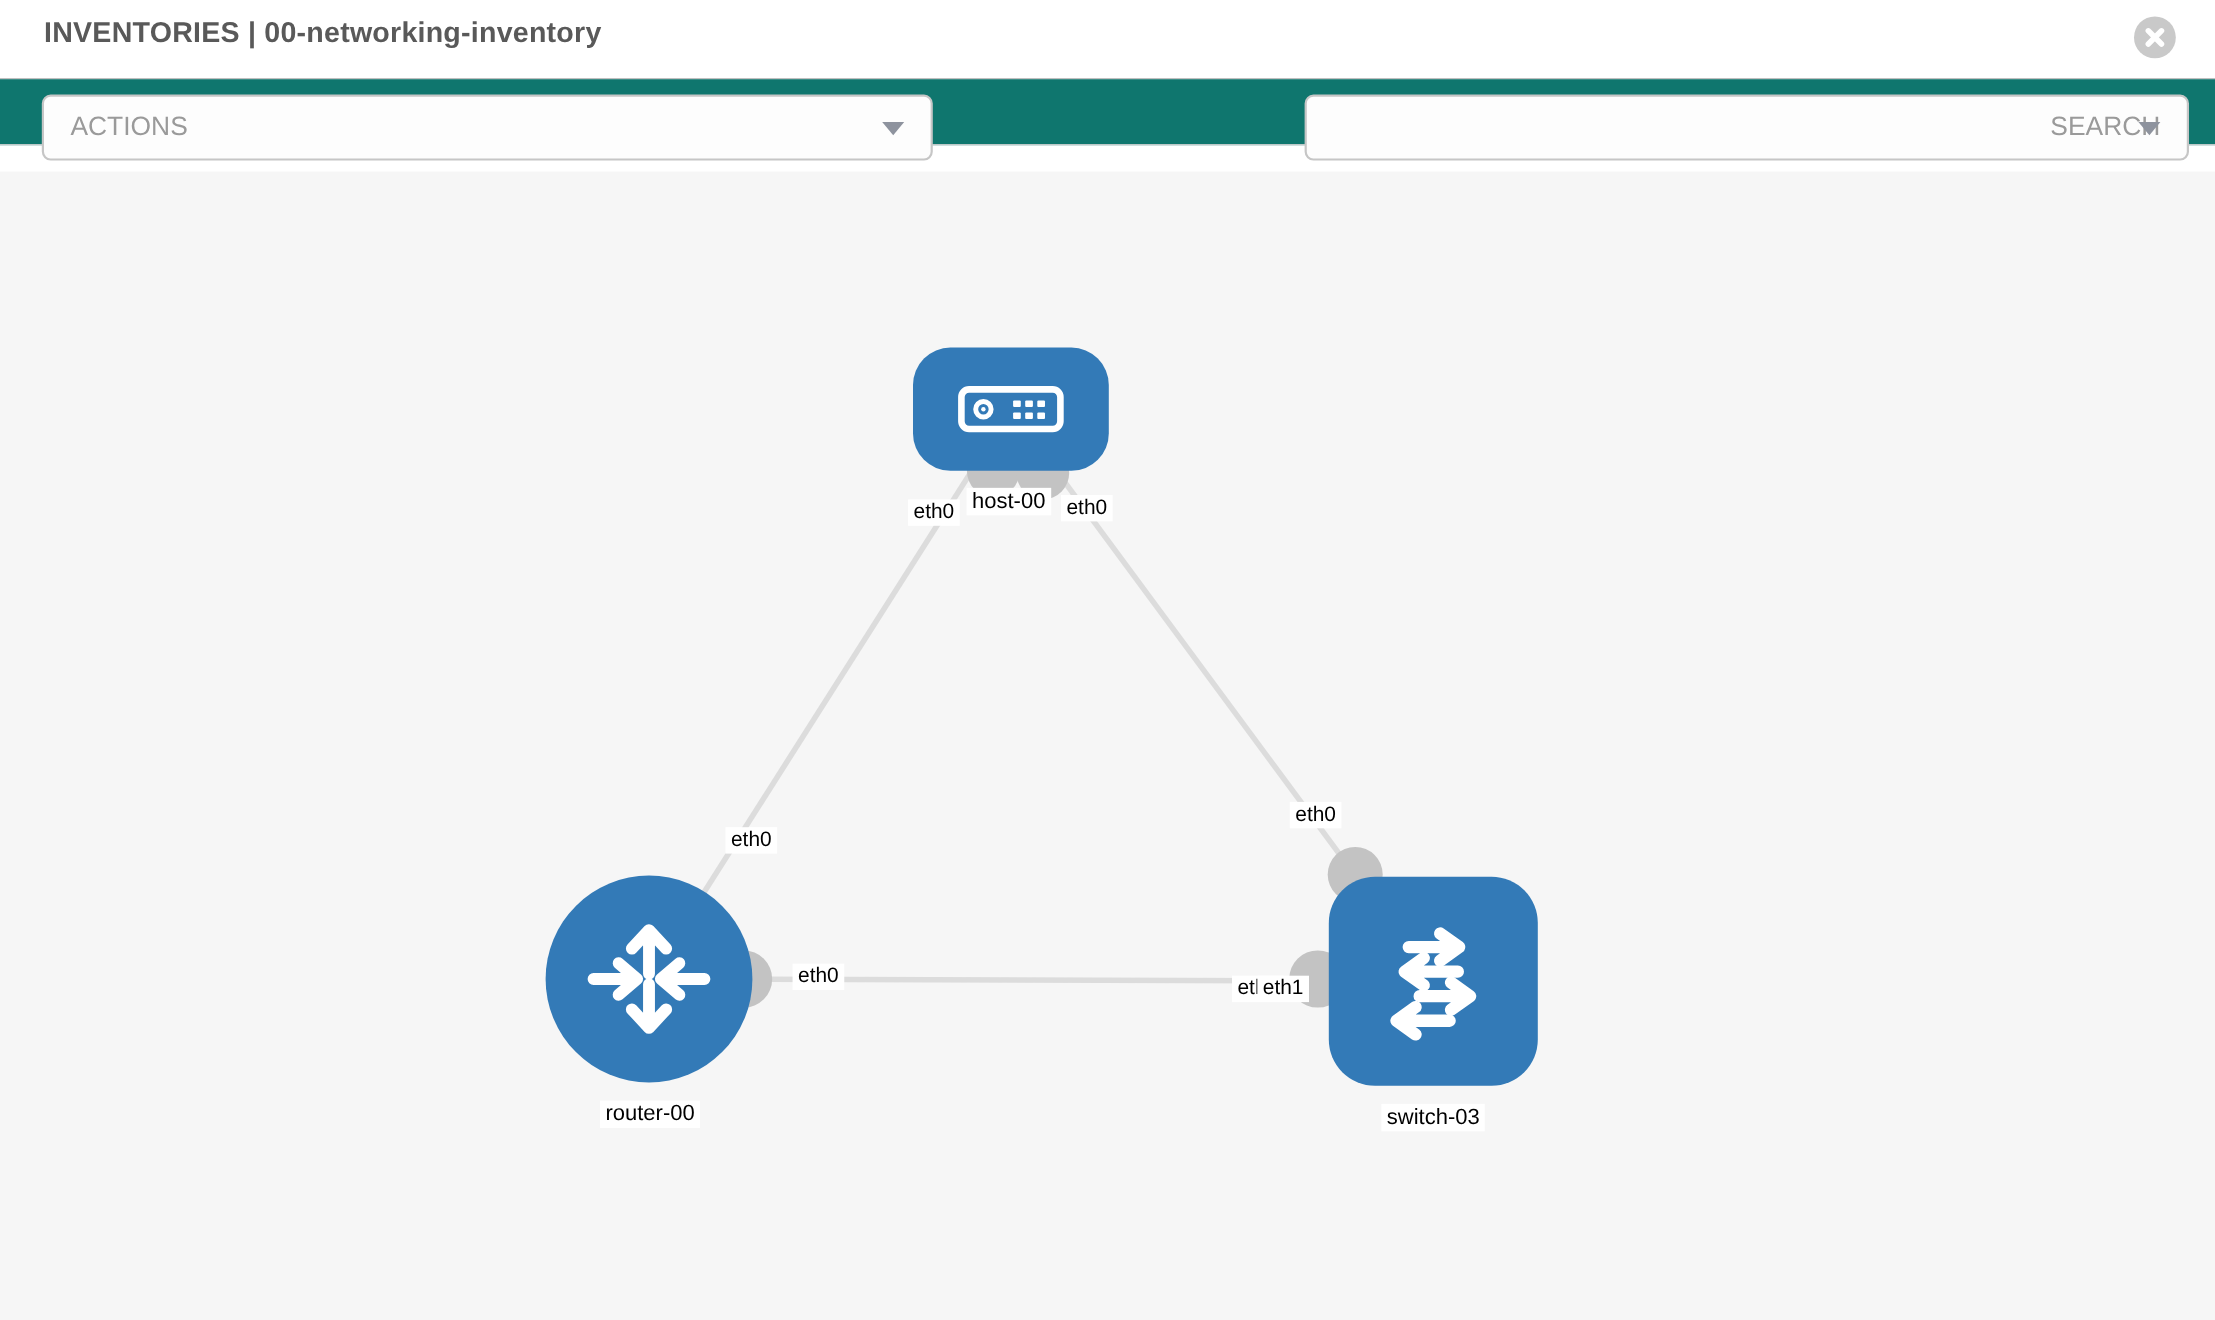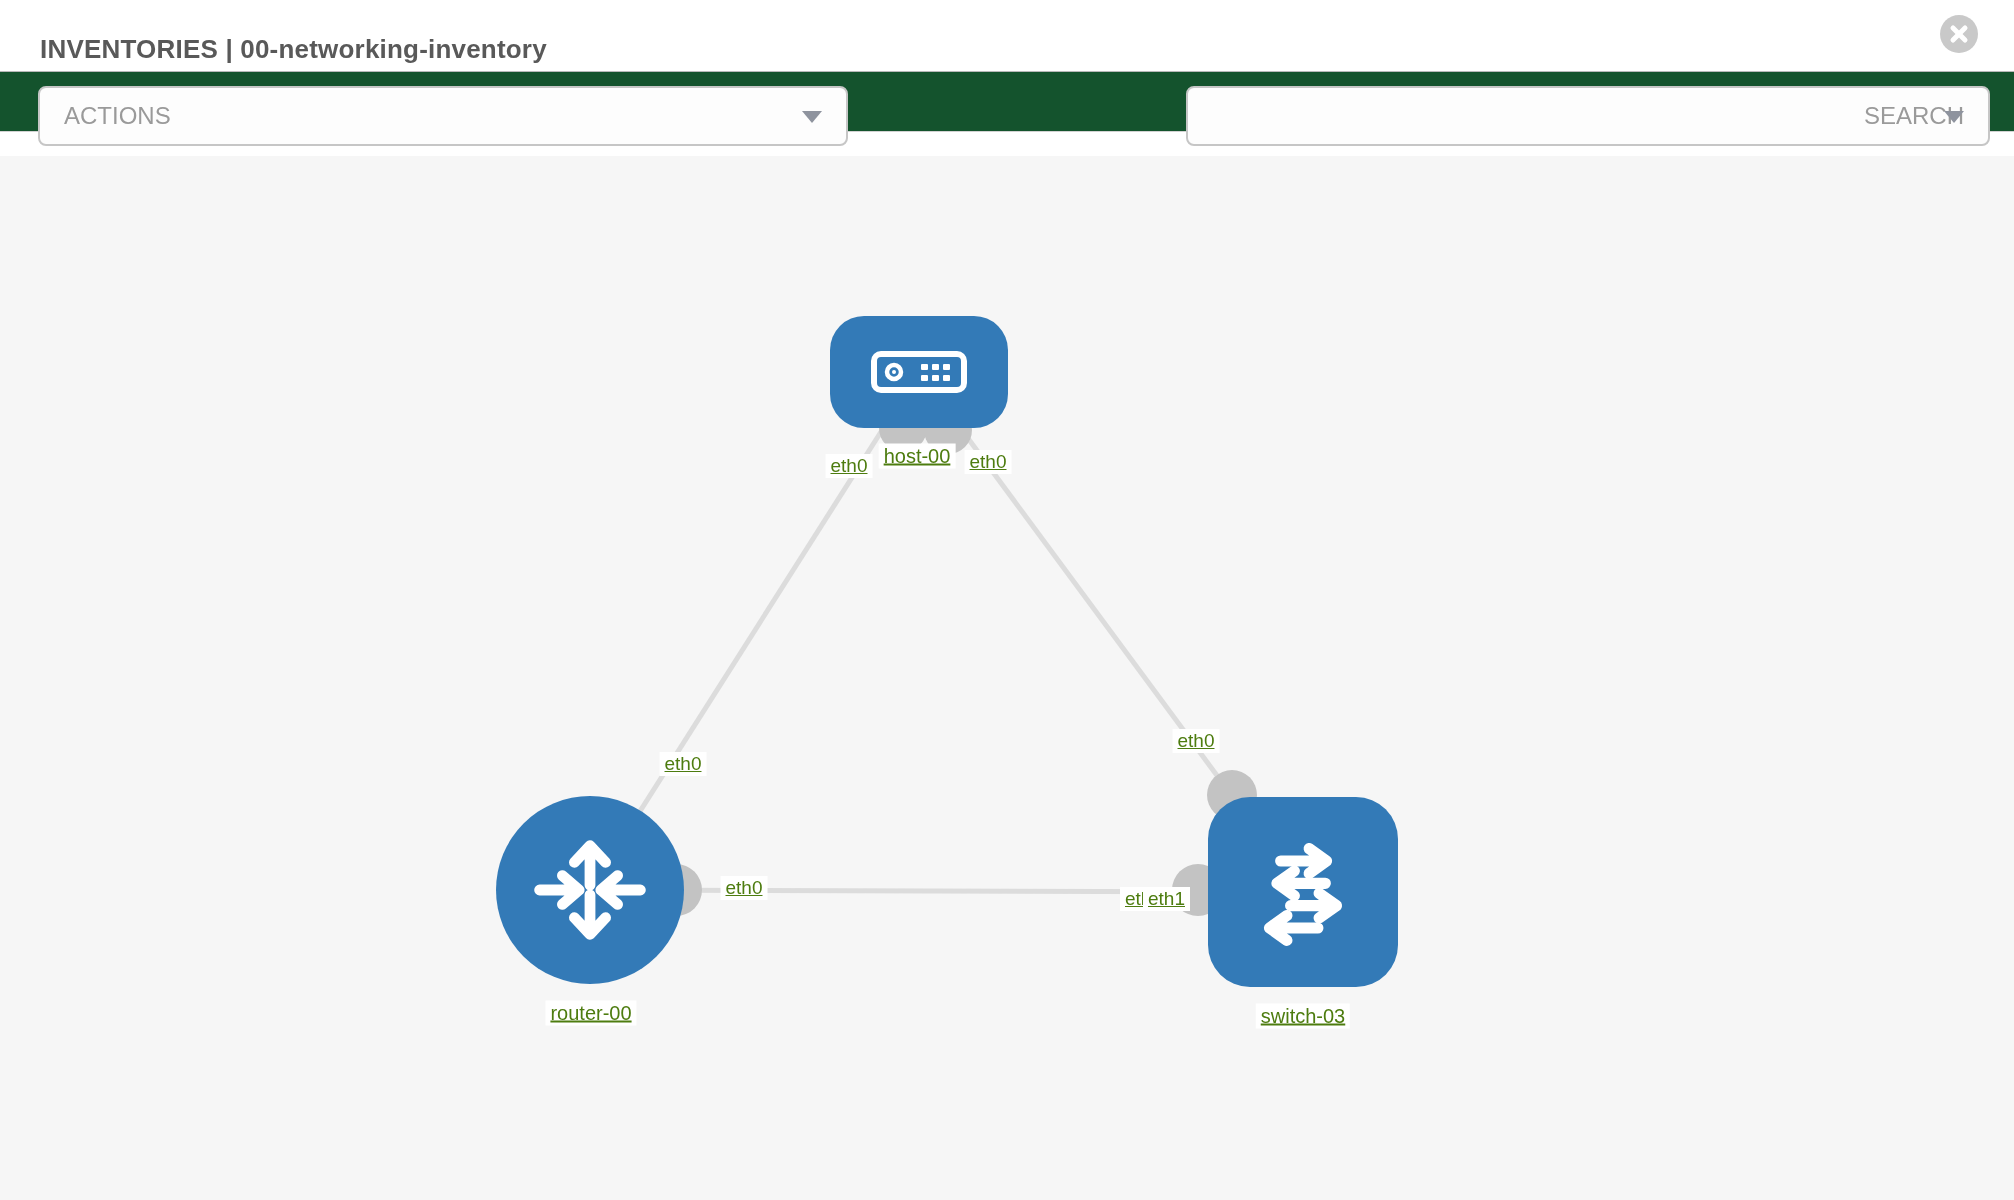--- a/index.html
+++ b/index.html
@@ -3,28 +3,28 @@
 <meta charset="utf-8">
 <style>
   * { margin:0; padding:0; box-sizing:border-box; }
   html,body { width:2014px; height:1200px; overflow:hidden; background:#fff;
               font-family:"Liberation Sans", sans-serif; }
 
   
   .header { position:absolute; left:0; top:0; width:2014px; height:72px;
             background:#ffffff; border-bottom:1px solid #b9b9b9; }
   .header-title { position:absolute; left:40px; top:14px; font-size:26px; font-weight:700;
-                  color:#595959; letter-spacing:.2px;margin-top:20px; }
+                  color:#595959; letter-spacing:.2px; }
   .close-btn { position:absolute; right:36px; top:15px; width:38px; height:38px;
                border-radius:50%; background:#c9c9c9; display:flex; align-items:center;
                justify-content:center; cursor:pointer; }
 
   
   .toolbar { position:absolute; left:0; top:72px; width:2014px; height:60px;
-             background:#14532d; border-bottom:1px solid #d2d2d2; }
+             background:#0f766e; border-bottom:1px solid #d2d2d2; }
   .select-box { position:absolute; top:14px; height:60px; background:#fdfdfd;
                 border:2px solid #c6c6c6; border-radius:8px; display:flex;
                 align-items:center; padding:0 24px; font-size:24px; color:#9a9a9a; }
   .select-box .caret { position:absolute; right:24px; top:50%; margin-top:-5px;
                        width:0; height:0; border-left:10px solid transparent;
                        border-right:10px solid transparent; border-top:12px solid #8e939e; }
   .actions-box { left:38px; width:810px; }
   .search-box  { left:1186px; width:804px;justify-content:flex-end; }
   .tool-icon { position:absolute; top:99px; width:38px; height:38px; cursor:pointer; }
   .wrench-icon { left:1048px; }
@@ -34,22 +34,22 @@
   .canvas { position:absolute; left:0; top:156px; width:2014px; height:1044px;
             background:#f6f6f6; overflow:hidden; }
   .graph-svg { position:absolute; left:0; top:0; }
 
   .node { position:absolute; background:#337ab7; display:flex; align-items:center;
           justify-content:center; cursor:pointer; }
   .node-host   { left:830px; top:160px; width:178px; height:112px; border-radius:34px; }
   .node-router { left:496px; top:640px; width:188px; height:188px; border-radius:50%; }
   .node-switch { left:1208px; top:641px; width:190px; height:190px; border-radius:42px; }
 
-  .glabel { position:absolute; background:#ffffff; color:#4d7c0f; padding:1px 5px;
-            white-space:nowrap;text-decoration:underline; }
+  .glabel { position:absolute; background:#ffffff; color:#000000; padding:1px 5px;
+            white-space:nowrap; }
   .node-label { font-size:20px; transform:translate(-50%,-50%); }
   .if-label   { font-size:19px; transform:translate(-50%,-50%); }
   .if-label-abs { font-size:19px; }
 </style>
 </head>
 <body>
 
 <div class="header">
   <div class="header-title">INVENTORIES | 00-networking-inventory</div>
   <div class="close-btn">

